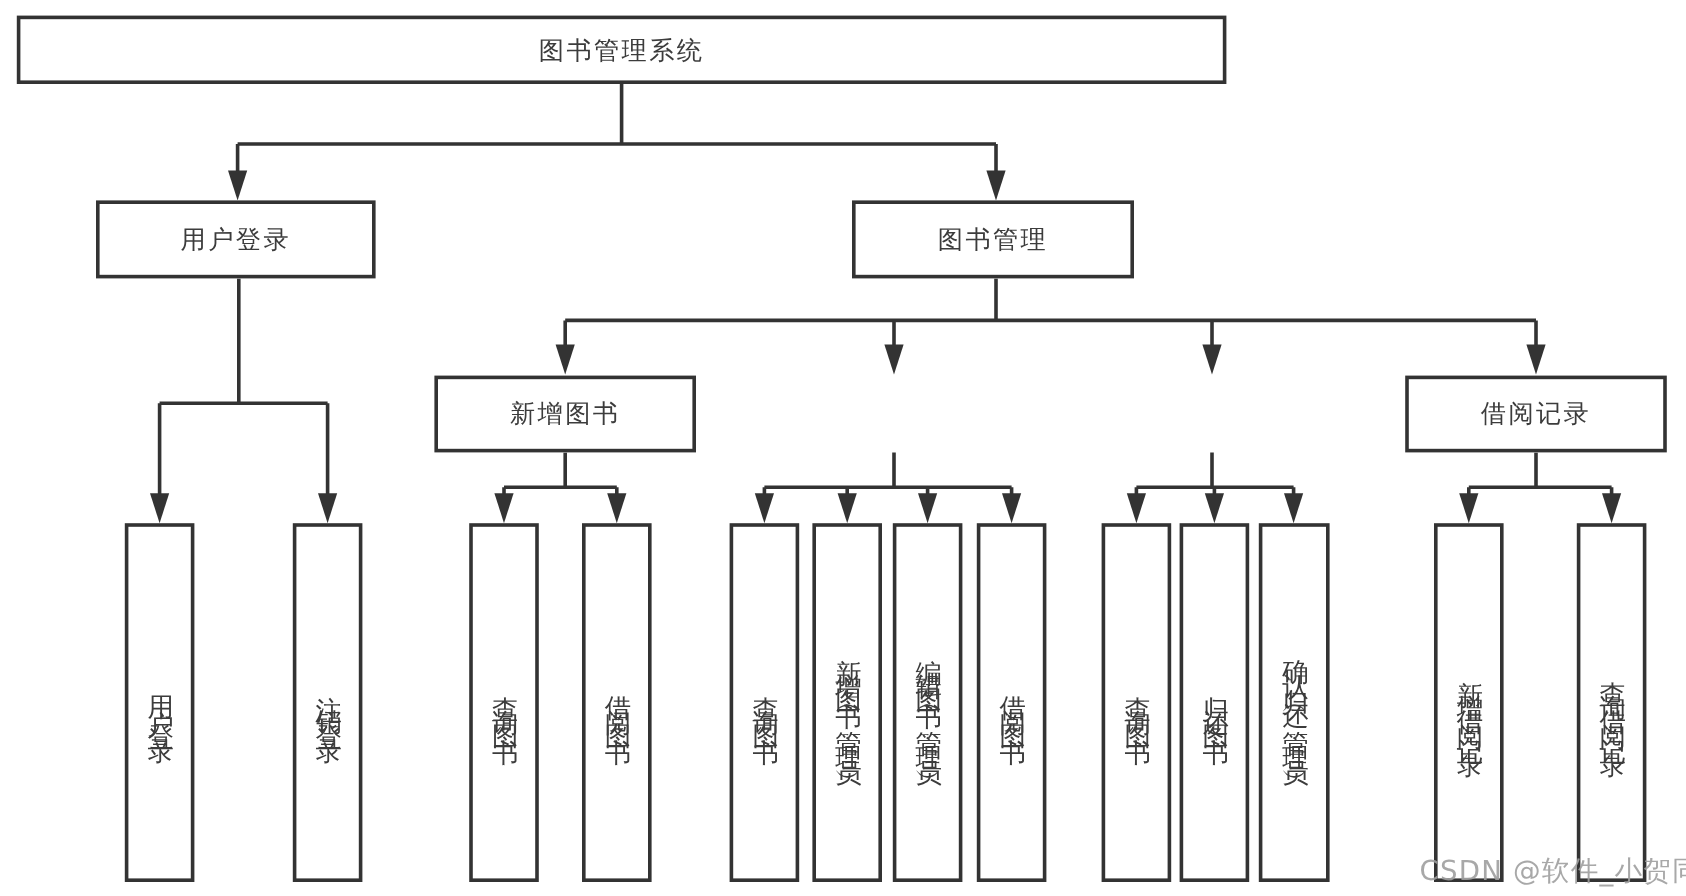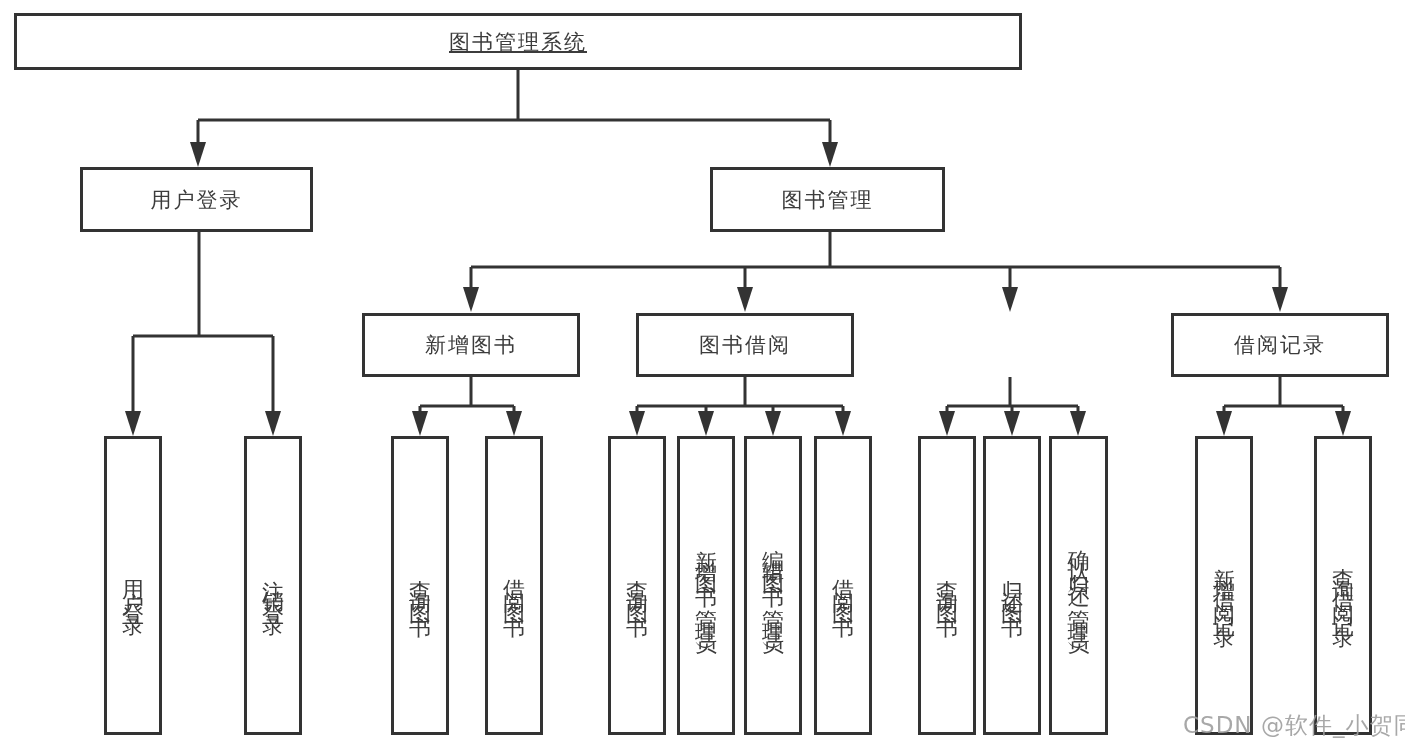--- a/index.html
+++ b/index.html
@@ -100,36 +100,33 @@
     <path d="M1010 377 V406 M947 406 H1078 M947 406 V422 M1012 406 V422 M1078 406 V422"></path>
     <polygon points="939,411 955,411 947,436"></polygon>
     <polygon points="1004,411 1020,411 1012,436"></polygon>
     <polygon points="1070,411 1086,411 1078,436"></polygon>
 
     <path d="M1280 377 V406 M1224 406 H1343 M1224 406 V422 M1343 406 V422"></path>
     <polygon points="1216,411 1232,411 1224,436"></polygon>
     <polygon points="1335,411 1351,411 1343,436"></polygon>
   </svg>
 
-  <div class="node h" style="left:14px; top:13px; width:1008px; height:57px;text-decoration:underline;">
+  <div class="node h" style="left:14px; top:13px; width:1008px; height:57px;">
     <span>图书管理系统</span>
   </div>
 
   <div class="node h" style="left:80px; top:167px; width:233px; height:65px;">
     <span>用户登录</span>
   </div>
   <div class="node h" style="left:710px; top:167px; width:235px; height:65px;">
     <span>图书管理</span>
   </div>
 
   <div class="node h" style="left:362px; top:313px; width:218px; height:64px;">
     <span>新增图书</span>
-  </div>
-  <div class="node h" style="left:636px; top:313px; width:218px; height:64px;">
-    <span>图书借阅</span>
   </div>
   <div class="node h" style="left:1171px; top:313px; width:218px; height:64px;">
     <span>借阅记录</span>
   </div>
 
   <div class="node v" style="left:104px; top:436px; width:58px; height:299px;">
     <span>用户登录</span>
   </div>
   <div class="node v" style="left:244px; top:436px; width:58px; height:299px;">
     <span>注销登录</span>

